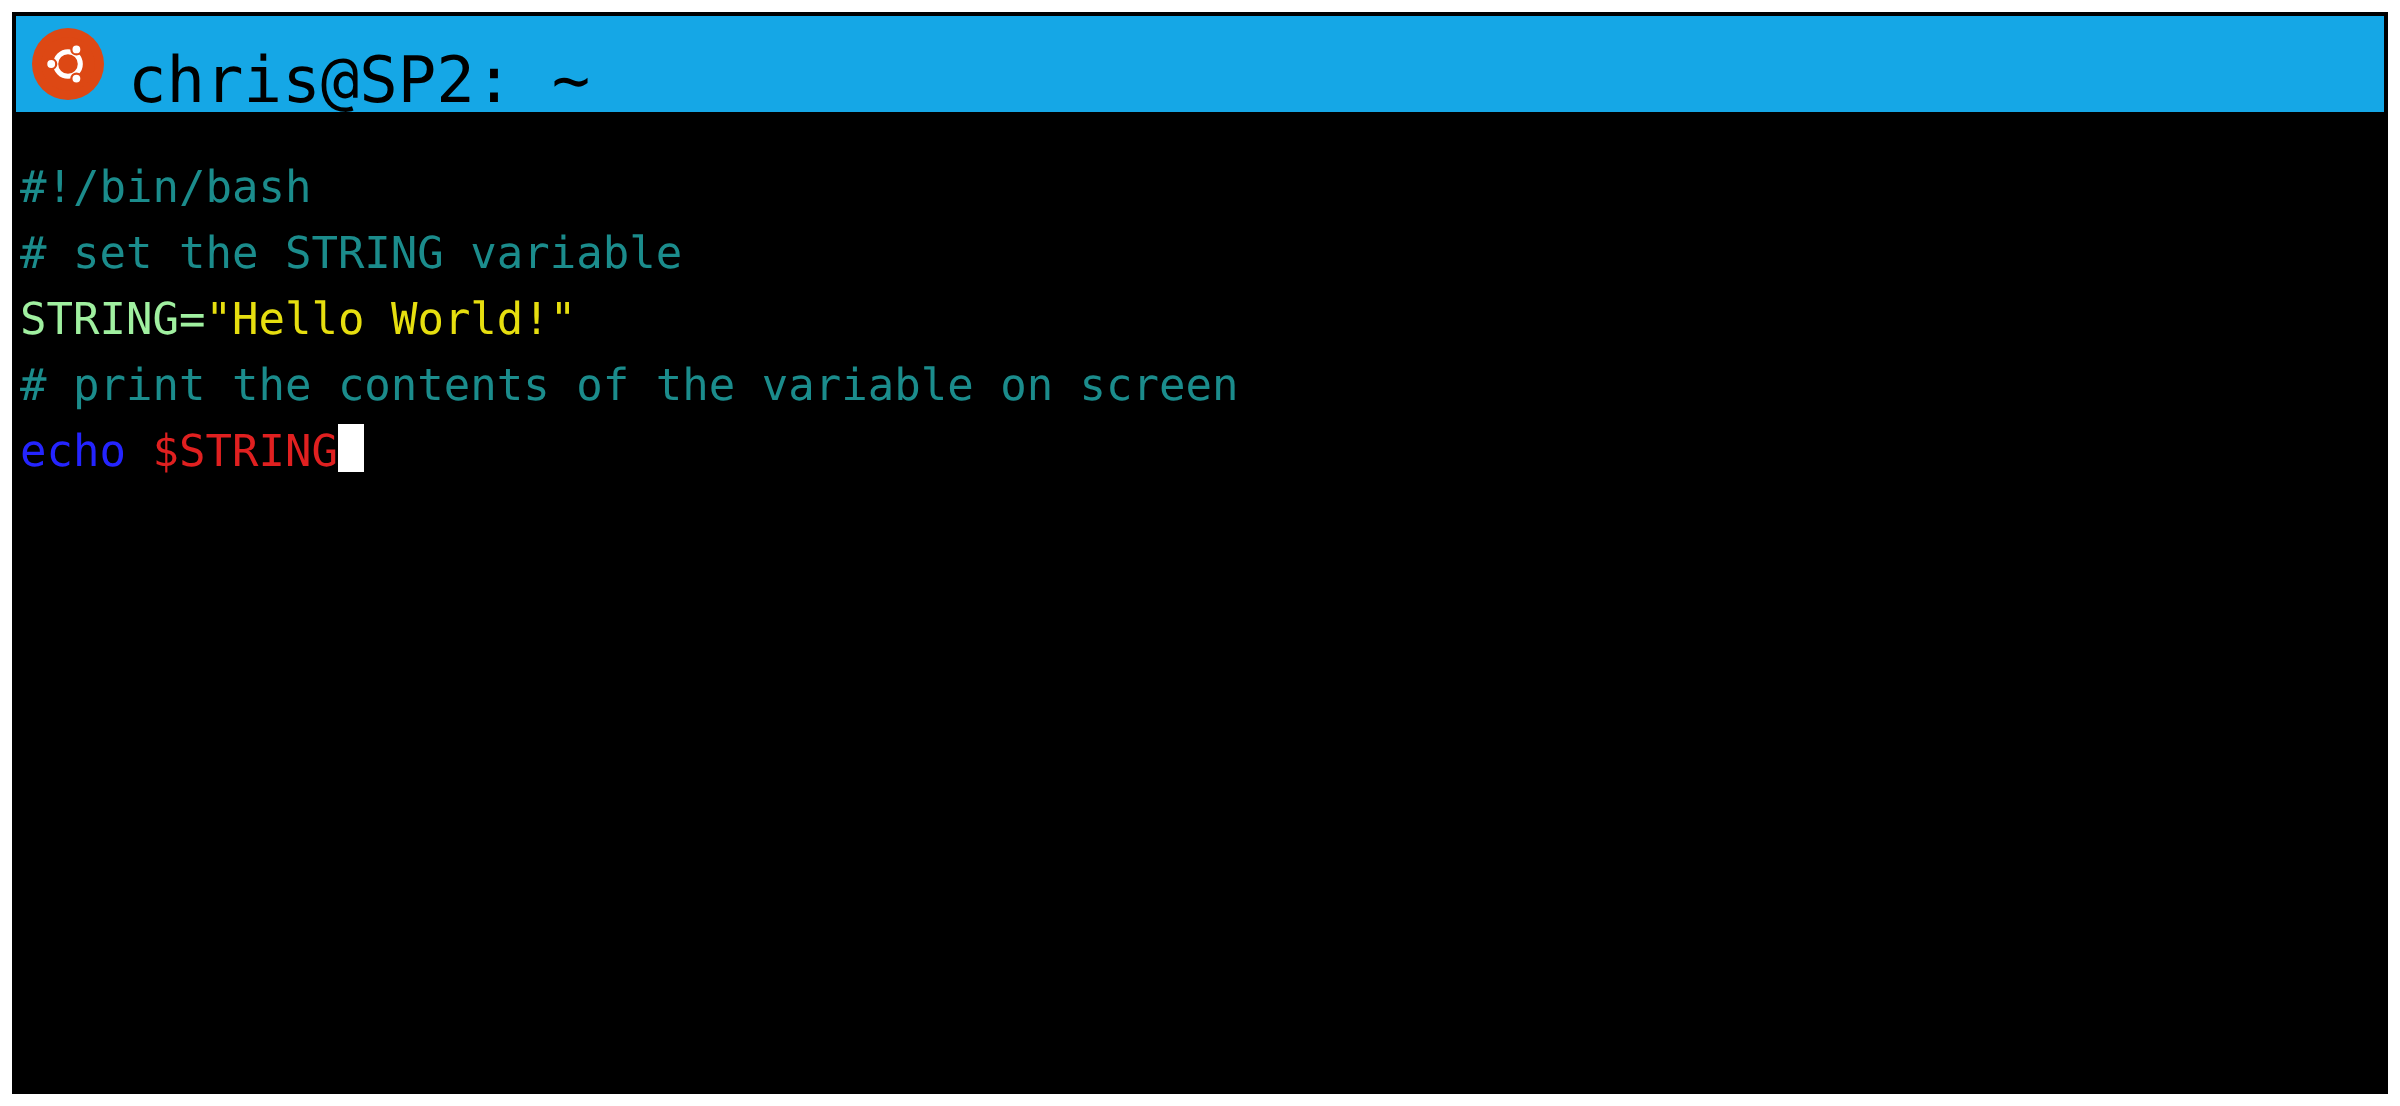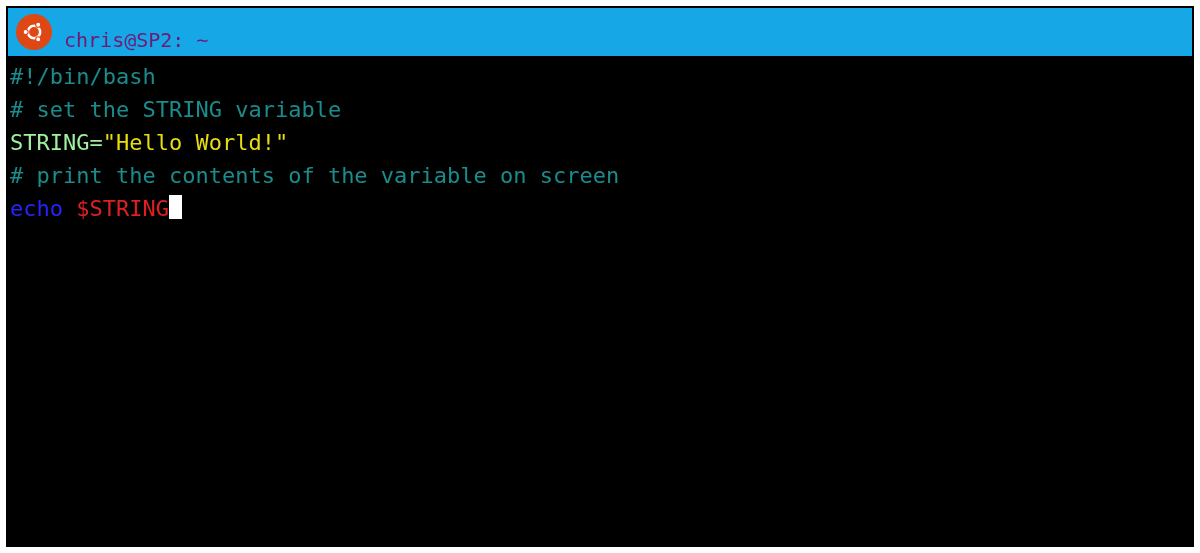--- a/index.html
+++ b/index.html
@@ -40,22 +40,22 @@
       display: flex;
       align-items: center;
       justify-content: center;
       flex-shrink: 0;
     }
     .ubuntu-icon svg {
       width: 28px;
       height: 28px;
     }
     .titlebar-text {
-      color: #701a75;
-      font-size: 20px;
+      color: #000000;
+      font-size: 32px;
       font-weight: 400;
       margin-top: 16px;
     }
     .statusbar {
       background: #bdbdbd;
       height: 34px;
       display: flex;
       align-items: center;
       padding: 0 10px;
       color: #000;
@@ -65,21 +65,21 @@
       flex: 0 0 auto;
     }
     .statusbar-center {
       flex: 1;
       text-align: center;
       padding-left: 80px;
     }
     .editor {
       flex: 1;
       background: #000;
-      padding: 4px 2px 0 2px;
+      padding: 22px 2px 0 2px;
       font-size: 22px;
       line-height: 1.5;
       white-space: pre;
     }
     .comment { color: #1b8c8c; }
     .string  { color: #e6de0f; }
     .varname { color: #a0f0a0; }
     .keyword { color: #2424ff; }
     .varref  { color: #e02020; }
     .eq      { color: #a0f0a0; }

